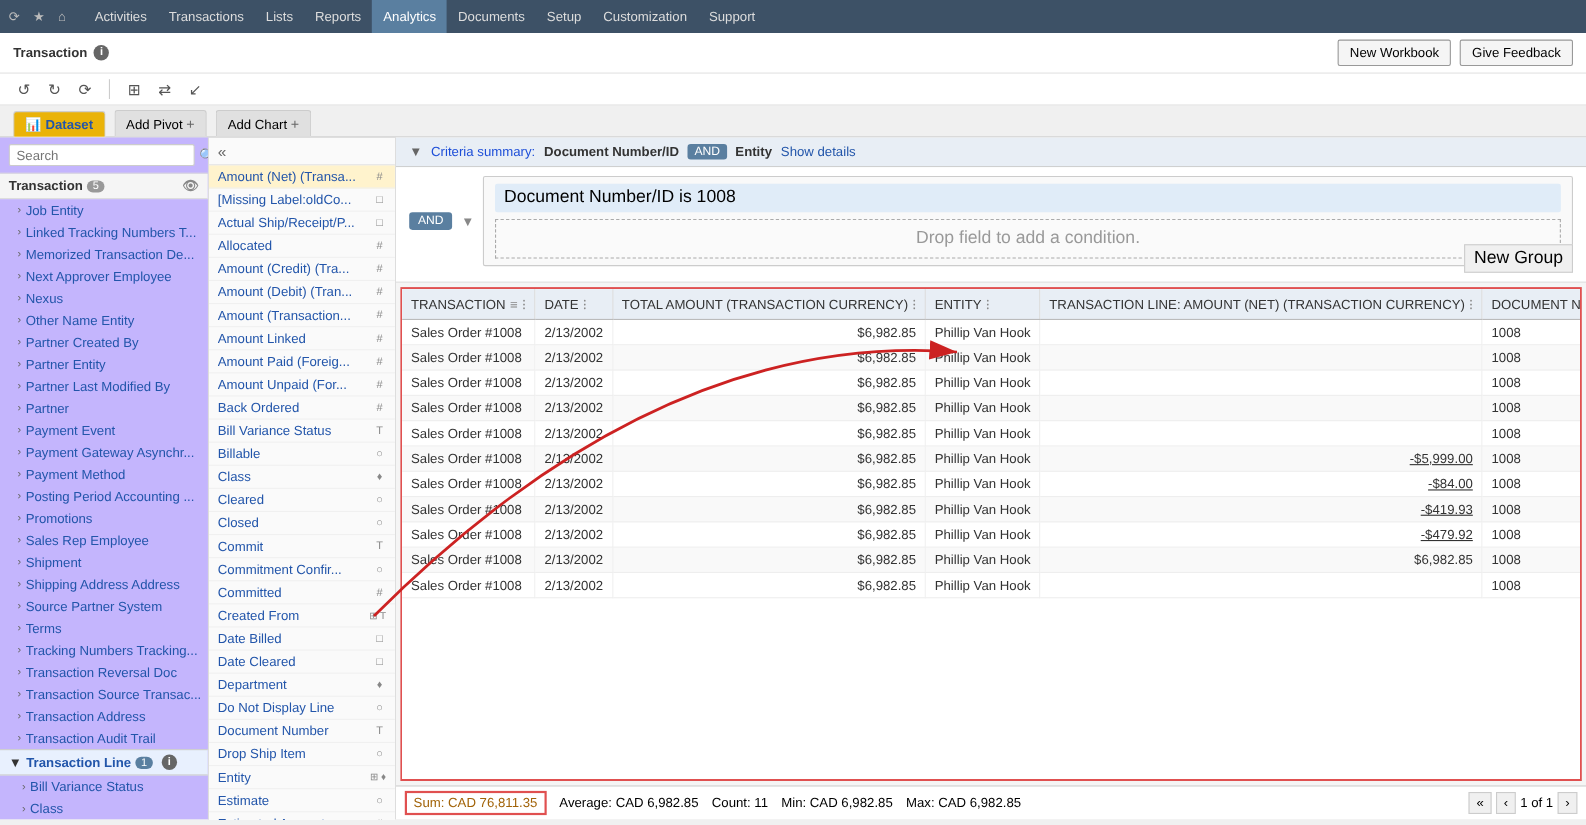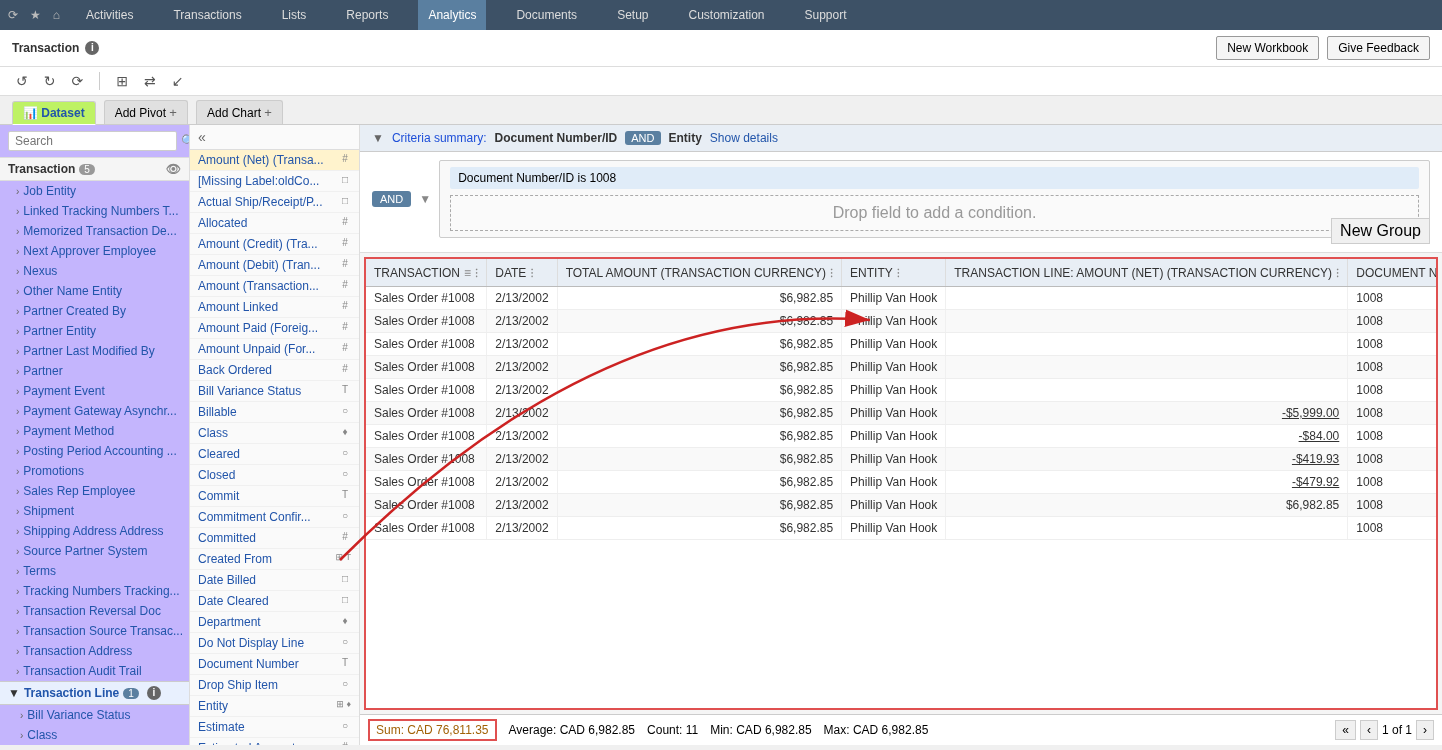--- a/index.html
+++ b/index.html
@@ -10,21 +10,21 @@
       background: #3d5166;
       height: 30px;
       display: flex;
       align-items: center;
       padding: 0 8px;
       color: #ccc;
     }
     .top-nav-items {
       display: flex;
       align-items: center;
-      gap: 20px;
+      gap: 0;
       flex: 1;
       margin-left: 16px;
     }
     .nav-item {
       padding: 0 10px;
       height: 30px;
       display: flex;
       align-items: center;
       color: #ddd;
       cursor: pointer;
@@ -69,21 +69,21 @@
     }
     .tab {
       padding: 4px 10px;
       background: #e0e0e0;
       border: 1px solid #ccc;
       border-bottom: none;
       cursor: pointer;
       border-radius: 3px 3px 0 0;
       font-size: 12px;
     }
-    .tab.active { background: #bef264; border-bottom: 1px solid #fff; margin-bottom: -1px; color: #2255aa; font-weight: bold; }
+    .tab.active { background: #eab308; border-bottom: 1px solid #fff; margin-bottom: -1px; color: #2255aa; font-weight: bold; }
     .tab-add { color: #666; cursor: pointer; font-size: 13px; }
 
     
     .main-layout {
       display: flex;
       height: calc(750px - 30px - 38px - 30px - 32px);
     }
 
     
     .sidebar {
@@ -175,20 +175,21 @@
       padding: 4px 8px;
       border-bottom: 1px solid #ddd;
     }
     .collapse-btn { cursor: pointer; color: #666; font-size: 14px; }
     .field-item {
       padding: 3px 8px;
       color: #333;
       cursor: pointer;
       font-size: 12px;
       display: flex;
+      align-items: center;
       justify-content: space-between;
       border-bottom: 1px solid #f0f0f0;
     }
     .field-item .field-name { flex: 1; overflow: hidden; text-overflow: ellipsis; white-space: nowrap; color: #2255aa; }
     .field-icon { color: #888; font-size: 10px; min-width: 12px; text-align: center; }
     .field-highlight { background: #fff3cd; }
 
     
     .content-area {
       flex: 1;
@@ -241,21 +242,21 @@
       display: flex;
       flex-direction: column;
       gap: 6px;
       background: #f9f9f9;
       border-radius: 2px;
     }
     .filter-condition {
       background: #e0ecf8;
       padding: 4px 8px;
       border-radius: 2px;
-      font-size: 12px;
+      font-size: 16px;
     }
     .drop-zone {
       border: 1px dashed #aaa;
       padding: 8px;
       color: #999;
       text-align: center;
       font-size: 16px;
       background: #fafafa;
     }
     .new-group-btn {

